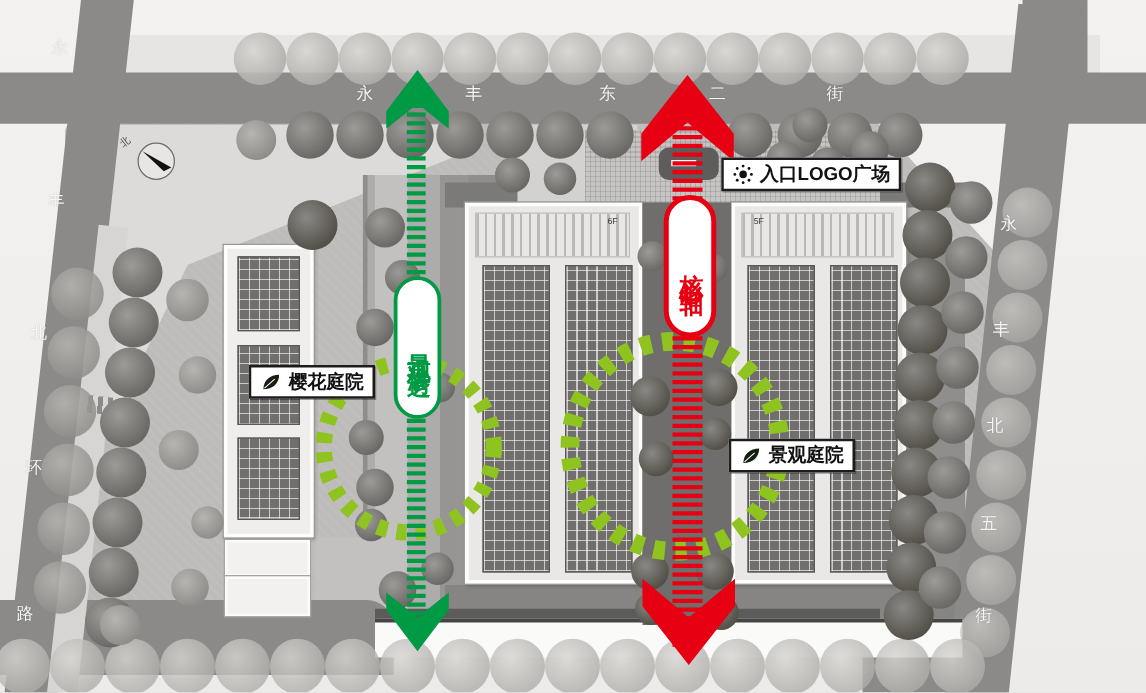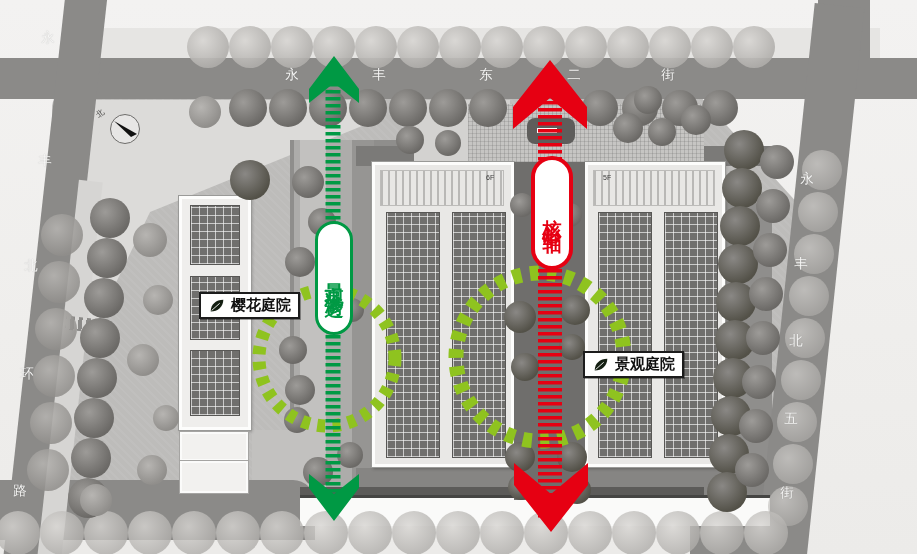--- a/index.html
+++ b/index.html
@@ -285,20 +285,36 @@
     <path d="M551 532 L588 485 L588 463 L551 494 L514 463 L514 485 Z" style="fill:var(--axis_red)"></path>
   </svg>
 
   <div class="abs pill" id="pill-green">
     <span>景观渗透</span>
   </div>
   <div class="abs pill" id="pill-red">
     <span>核心中轴</span>
   </div>
 
+  <div class="abs tagbox" id="label-logo">
+    <svg width="17" height="17" viewBox="0 0 18 18">
+      <circle cx="9" cy="9" r="3.2" fill="#111"></circle>
+      <g fill="#111">
+        <circle cx="9" cy="2" r="1.2"></circle>
+          <circle cx="14" cy="4" r="1.2"></circle>
+          <circle cx="16" cy="9" r="1.2"></circle>
+        <circle cx="14" cy="14" r="1.2"></circle>
+          <circle cx="9" cy="16" r="1.2"></circle>
+          <circle cx="4" cy="14" r="1.2"></circle>
+        <circle cx="2" cy="9" r="1.2"></circle>
+          <circle cx="4" cy="4" r="1.2"></circle>
+      </g>
+    </svg>
+    <span>入口LOGO广场</span>
+  </div>
   <div class="abs tagbox" id="label-sakura">
     <svg width="18" height="18" viewBox="0 0 20 20">
       <path d="M3 16 C3 8 9 3 17 3 C17 11 11 16 3 16 Z" fill="#141f12"></path>
       <line x1="4" y1="15" x2="13" y2="7" stroke="#fff" stroke-width="1"></line>
     </svg>
     <span>樱花庭院</span>
   </div>
   <div class="abs tagbox" id="label-court">
     <svg width="18" height="18" viewBox="0 0 20 20">
       <path d="M3 16 C3 8 9 3 17 3 C17 11 11 16 3 16 Z" fill="#141f12"></path>

